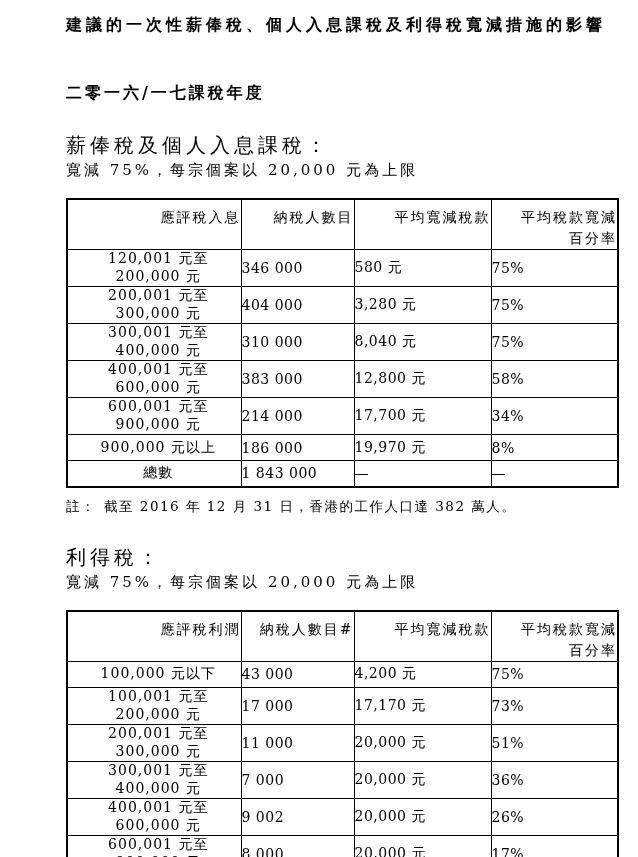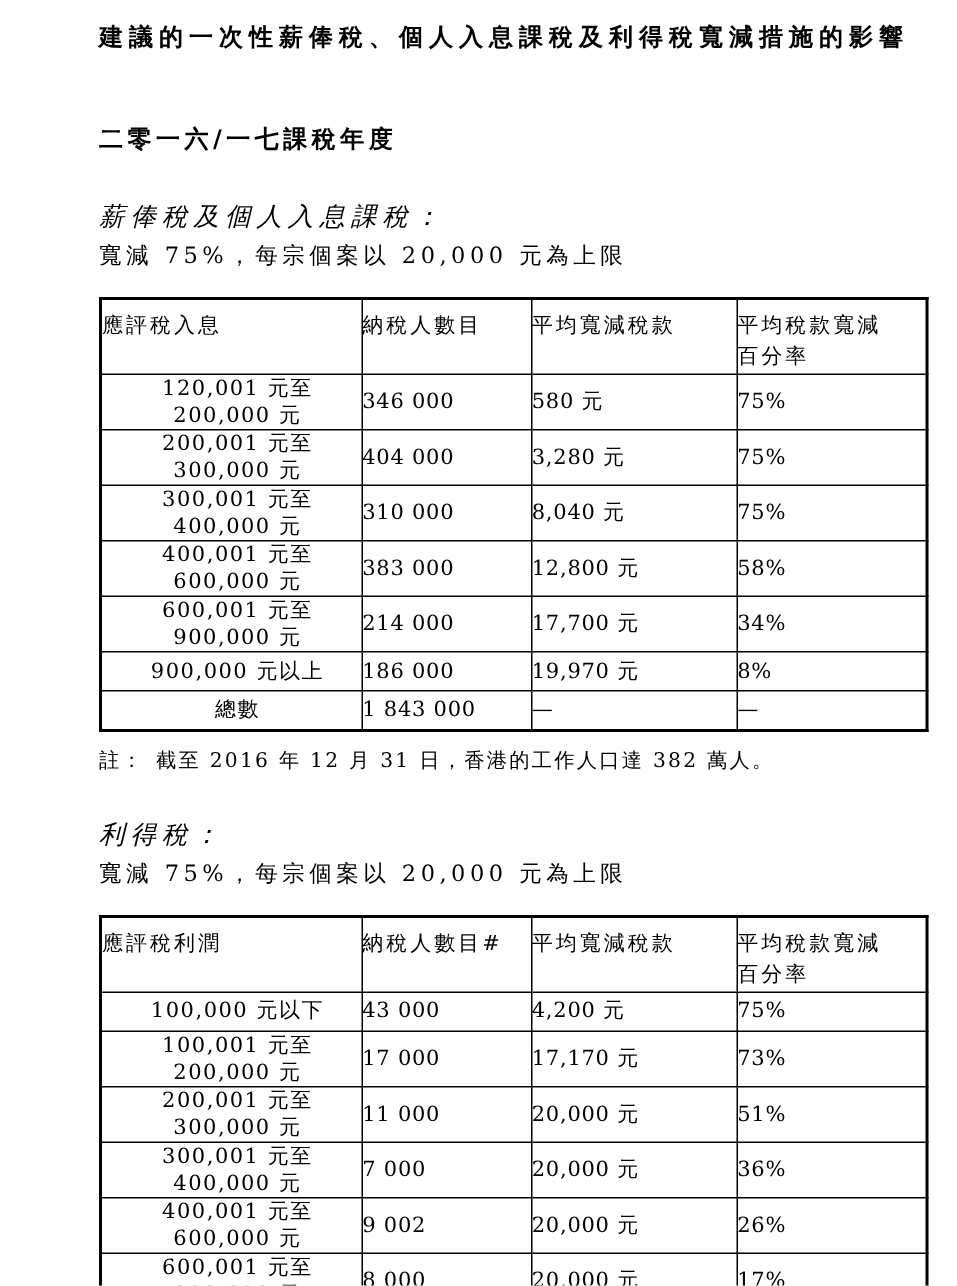--- a/index.html
+++ b/index.html
@@ -24,26 +24,25 @@
     white-space: nowrap;
   }
   .year-heading {
     font-size: 16px;
     font-weight: bold;
     letter-spacing: 3px;
     margin-top: 47px;
     white-space: nowrap;
   }
   .section-heading {
-    font-size: 17px;
+    font-size: 20px;
     letter-spacing: 4px;
     line-height: 25px;
     margin-top: 29px;
     white-space: nowrap;
-    font-style: italic;
   }
   .section-subheading {
     font-size: 15px;
     letter-spacing: 3px;
     line-height: 25px;
     white-space: nowrap;
   }
   table.doc-table {
     border-collapse: collapse;
     border: 2px solid #000000;
@@ -51,21 +50,21 @@
     width: 551px;
     margin-top: 15px;
     font-size: 14px;
   }
   table.doc-table th, table.doc-table td {
     border: 1px solid #000000;
     vertical-align: middle;
   }
   table.doc-table th {
     font-weight: normal;
-    text-align: left;
+    text-align: right;
     letter-spacing: 2px;
     height: 44px;
     white-space: pre-line;
     line-height: 21px;
     vertical-align: top;
     padding-top: 7px;
   }
   table.doc-table th:nth-child(1) { width: 174px; }
   table.doc-table th:nth-child(2) { width: 113px; }
   table.doc-table th:nth-child(3) { width: 137px; }

